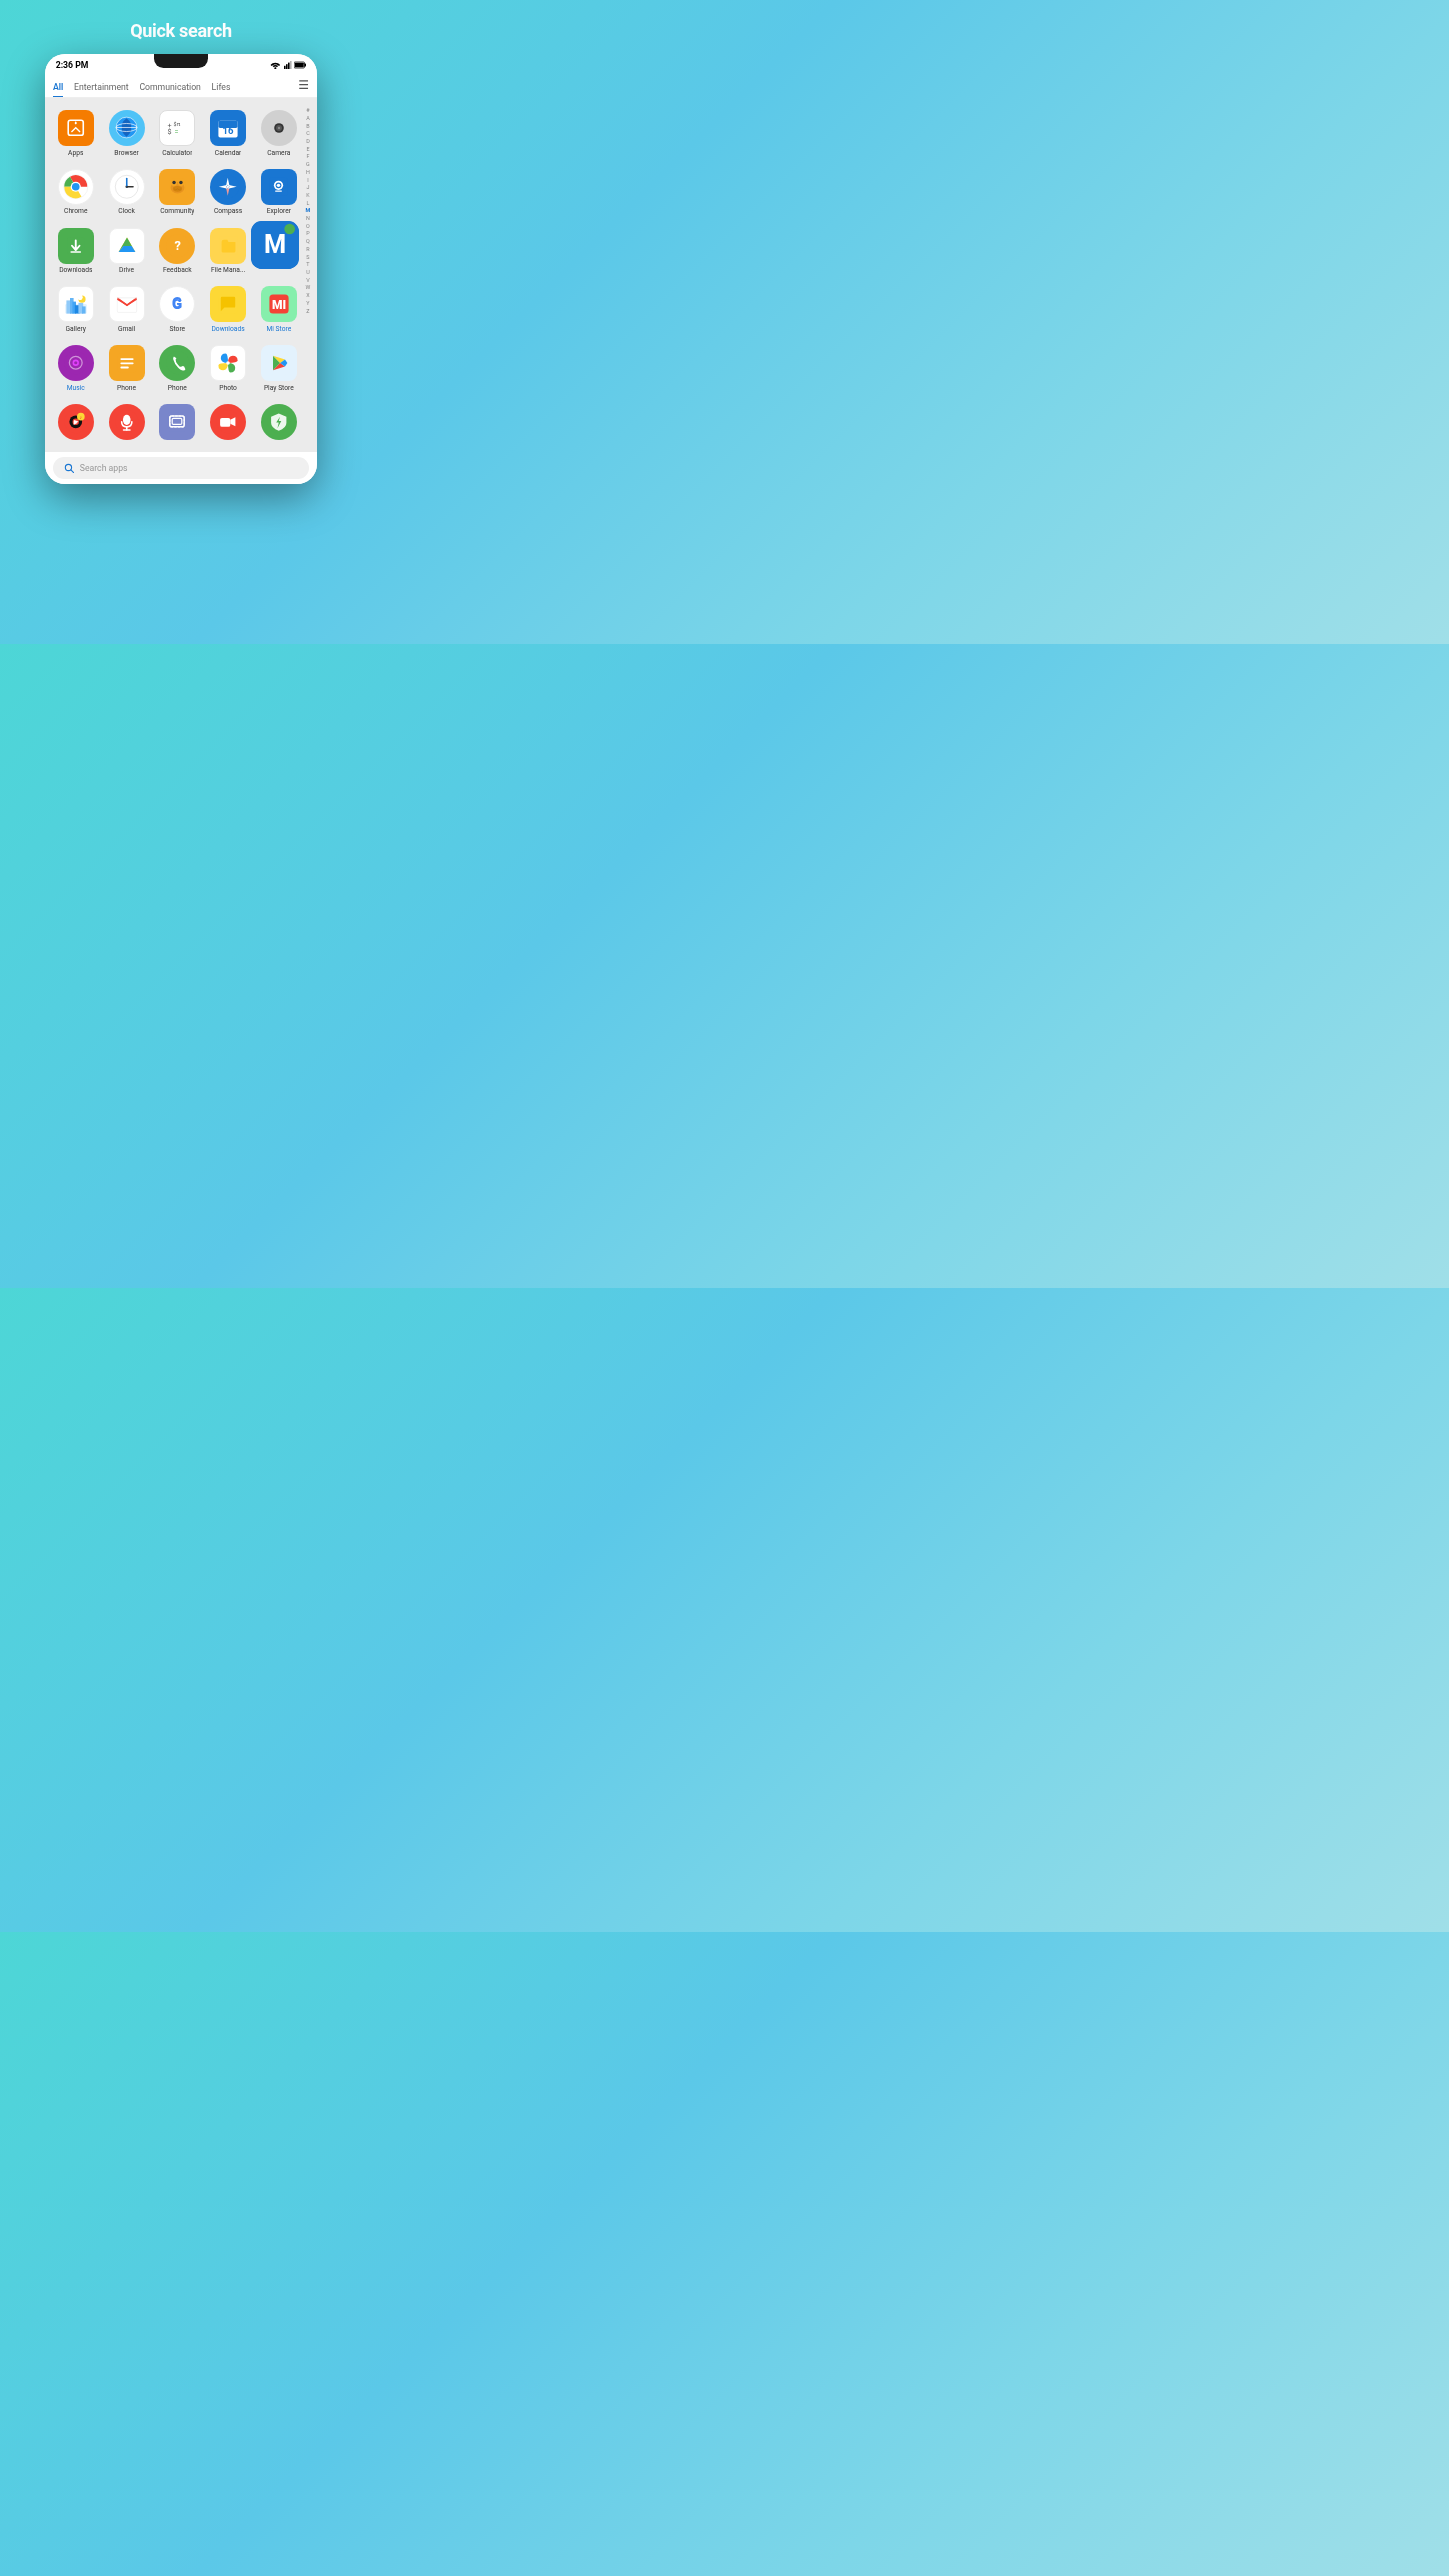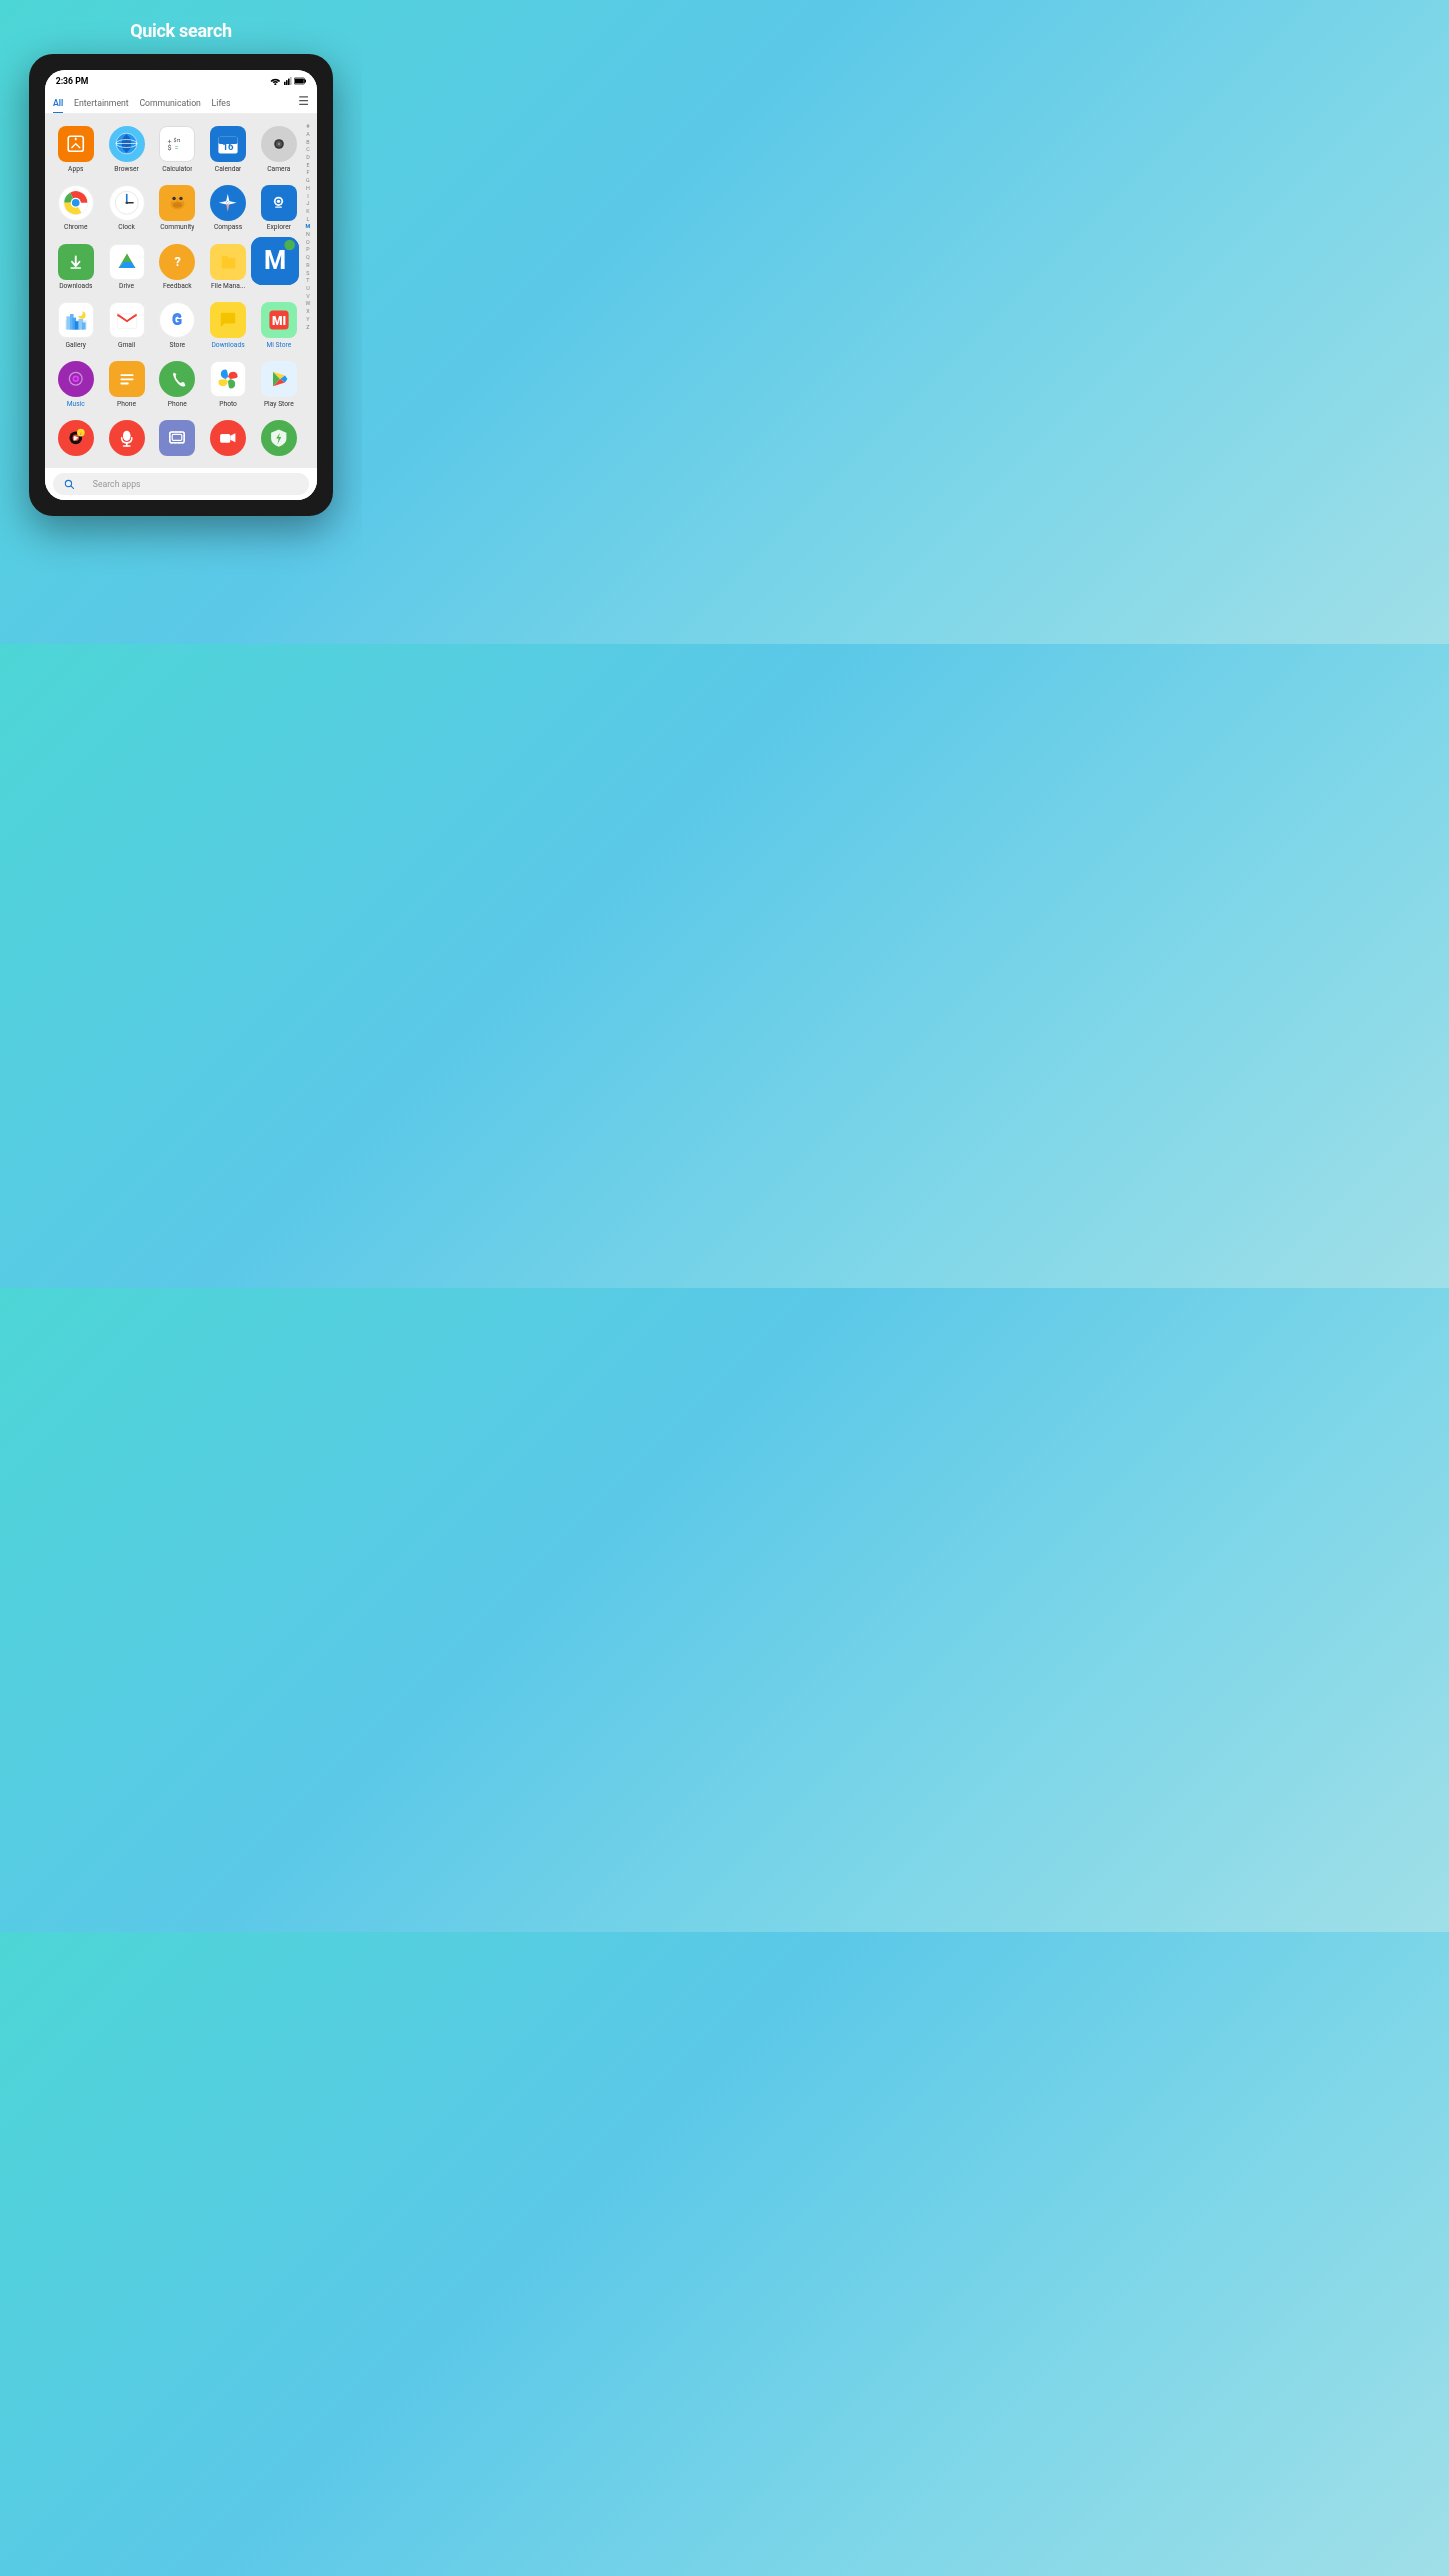--- a/index.html
+++ b/index.html
@@ -15,24 +15,24 @@
     }
     .page-title {
       color: white;
       font-size: 18px;
       font-weight: 700;
       text-align: center;
       padding: 20px 0 13.4px 0;
       letter-spacing: -0.3px;
     }
     .phone-frame {
-      width: 304px;
+      width: 272px;
       background: #1a1a1a;
       border-radius: 24px;
-      padding: 16px;
+      padding: 0;
       box-shadow: 0 13.4px 40px rgba(0,0,0,0.4);
       position: relative;
     }
     .phone-screen {
       background: #f5f5f5;
       border-radius: 20px;
       overflow: hidden;
       position: relative;
     }
     .status-bar {
@@ -147,21 +147,21 @@
     .search-input {
       background: #f0f0f0;
       border-radius: 16px;
       display: flex;
       align-items: center;
       padding: 5.4px 10.7px;
       gap: 5.4px;
       flex: 1;
     }
     .search-icon { color: #1976d2; font-size: 10.7px; }
-    .search-placeholder { color: #999; font-size: 8.7px; margin-left: 13px; }
+    .search-placeholder { color: #999; font-size: 8.7px; }
 
     
     .icon-apps { background: #f57c00; }
     .icon-browser { background: #4fc3f7; border-radius: 50% !important; }
     .icon-calculator { background: #fff; border: 0.7px solid #ddd; }
     .icon-calendar { background: #1976d2; }
     .icon-camera { background: #e0e0e0; border-radius: 50% !important; }
     .icon-chrome { background: white; border-radius: 50% !important; border: 0.7px solid #eee; }
     .icon-clock { background: white; border-radius: 50% !important; border: 0.7px solid #eee; }
     .icon-community { background: #f5a623; }

